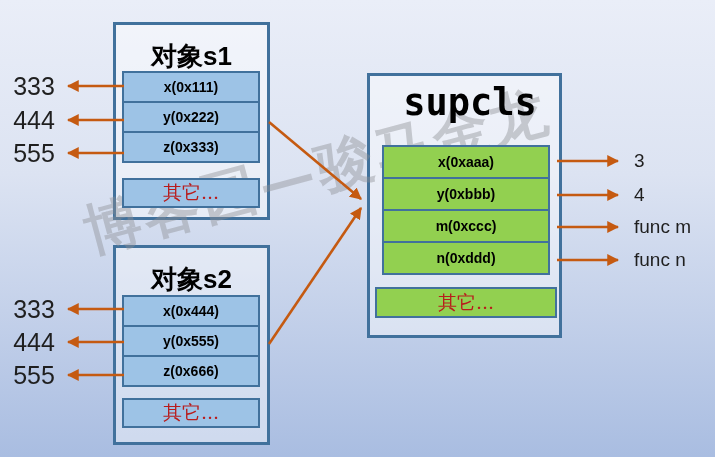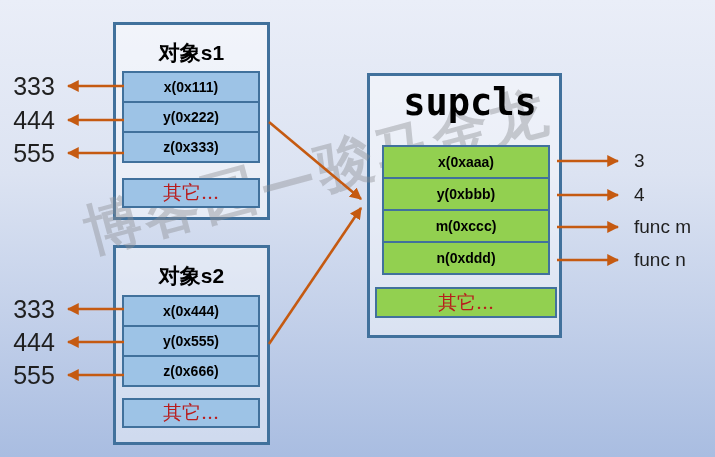--- a/index.html
+++ b/index.html
@@ -40,21 +40,21 @@
   }
   #box-s1 { left:113px; top:22px;  width:157px; height:198px; }
   #box-s2 { left:113px; top:245px; width:157px; height:200px; }
   #box-sup{ left:367px; top:73px;  width:195px; height:265px; }
 
   .obj-title {
     position: absolute;
     left:0; right:0;
     text-align: center;
     font-weight: bold;
-    font-size: 21px;
+    font-size: 26px;
     color: #000;
     z-index: 3;
   }
   #box-s1 .obj-title, #box-s2 .obj-title { top: 14px; }
   .sup-title {
     position: absolute;
     left:11px; right:0; top:5px;
     text-align: center;
     font-family: "DejaVu Sans Mono", monospace;
     font-weight: bold;

